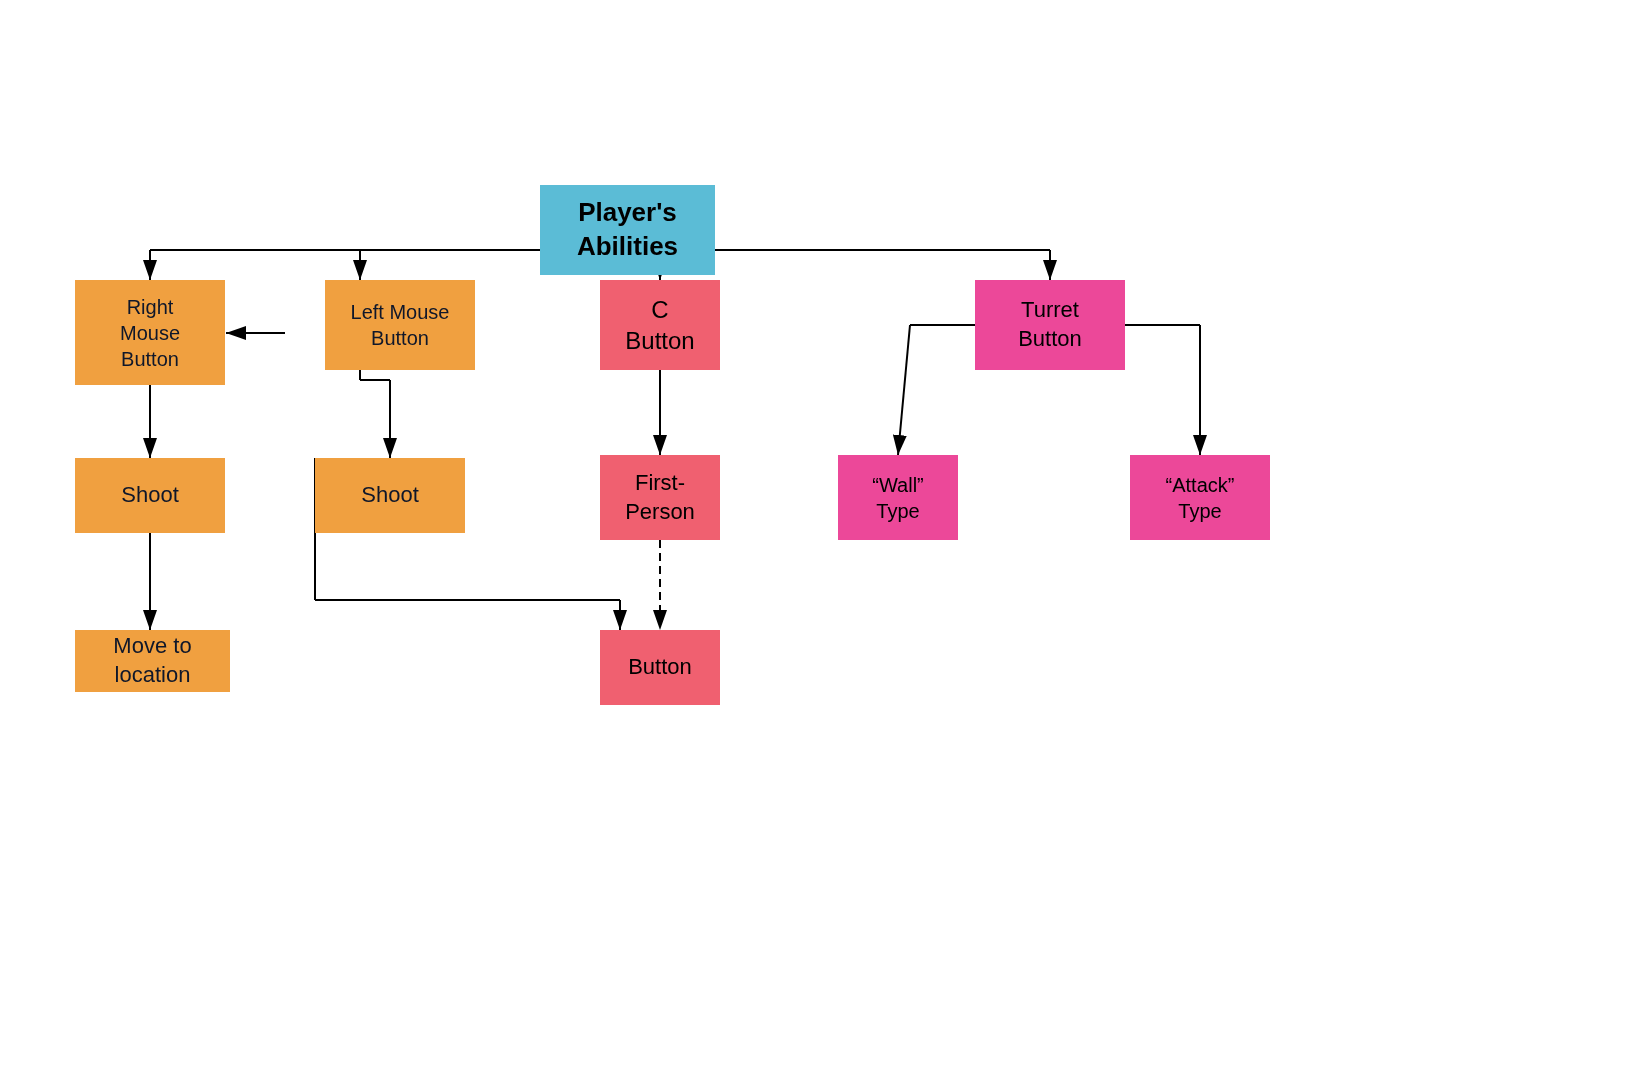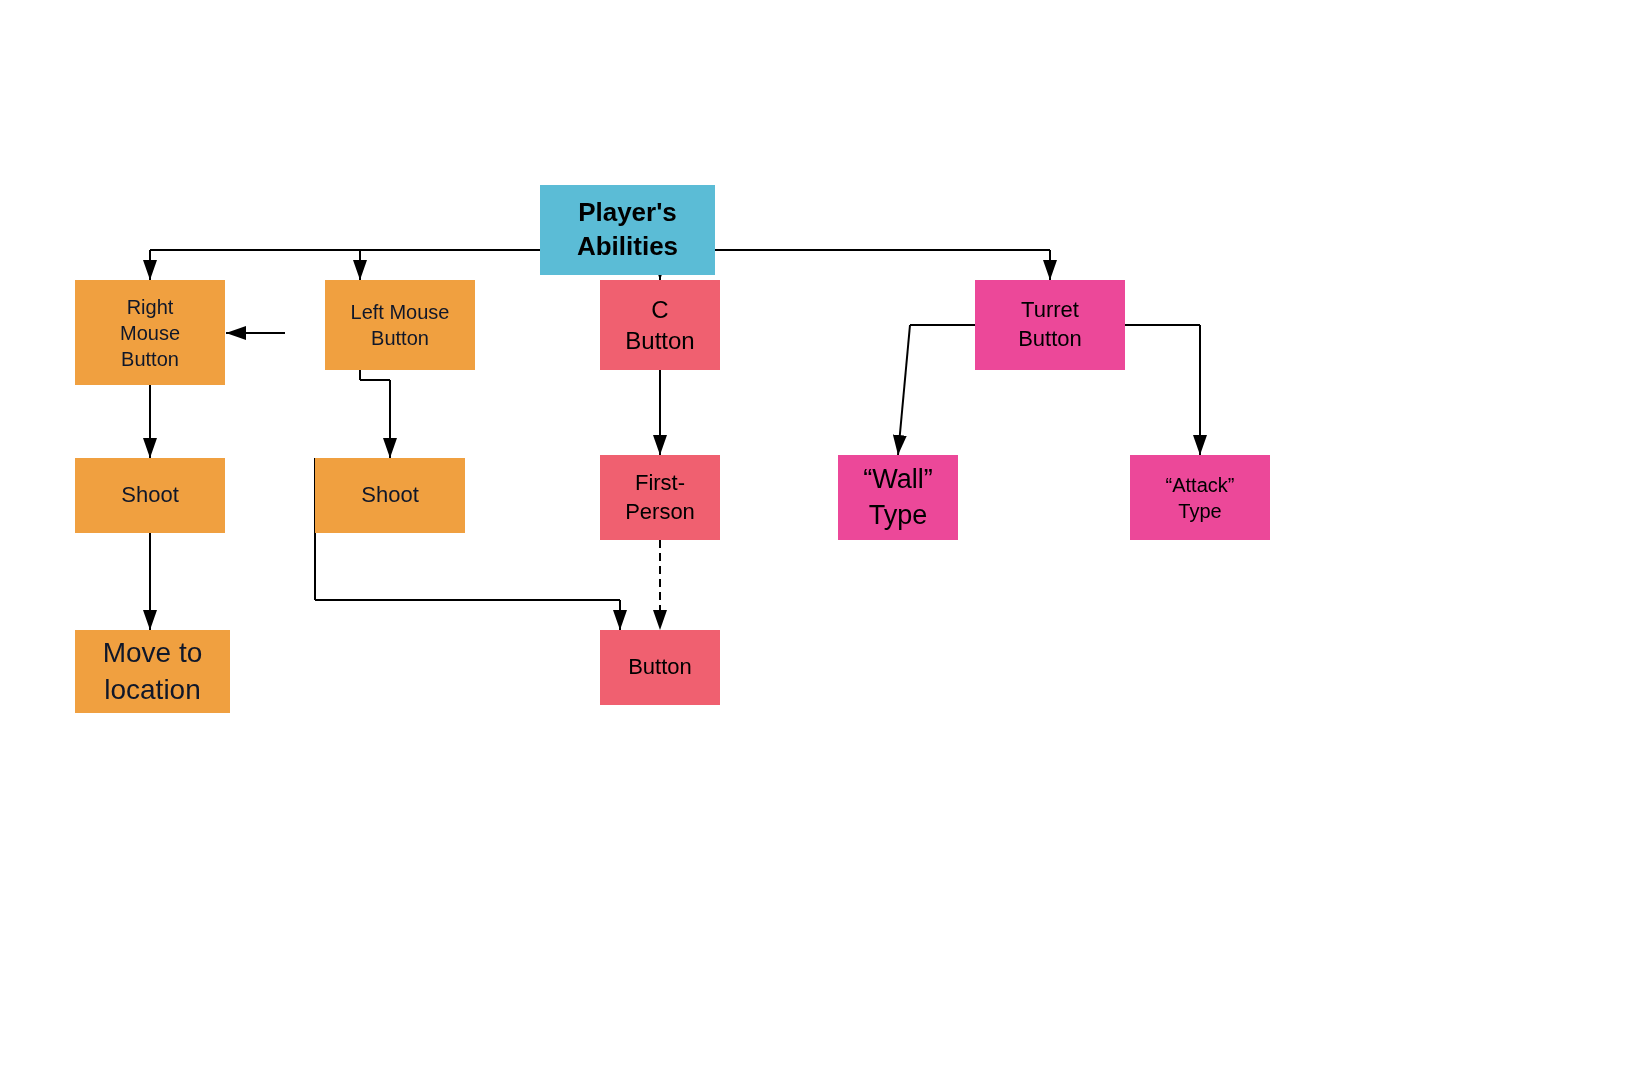--- a/index.html
+++ b/index.html
@@ -137,29 +137,29 @@
   </div>
 
   <div class="node node-orange" style="left:315px; top:458px; width:150px; height:75px; font-size:22px;">
     <span>Shoot</span>
   </div>
 
   <div class="node node-red" style="left:600px; top:455px; width:120px; height:85px; font-size:22px;">
     <span>First-<br>Person</span>
   </div>
 
-  <div class="node node-green" style="left:838px; top:455px; width:120px; height:85px; font-size:27px;">
+  <div class="node node-green" style="left:838px; top:455px; width:120px; height:85px; font-size:20px;">
     <span>“Wall”<br>Type</span>
   </div>
 
   <div class="node node-green" style="left:1130px; top:455px; width:140px; height:85px; font-size:20px;">
     <span>“Attack”<br>Type</span>
   </div>
 
-  <div class="node node-orange" style="left:75px; top:630px; width:155px; height:83px; font-size:28px;">
+  <div class="node node-orange" style="left:75px; top:630px; width:155px; height:62px; font-size:22px;">
     <span>Move to<br>location</span>
   </div>
 
   <div class="node node-red" style="left:600px; top:630px; width:120px; height:75px; font-size:22px;">
     <span>Button</span>
   </div>
 
 </div>
 
 </body></html>

